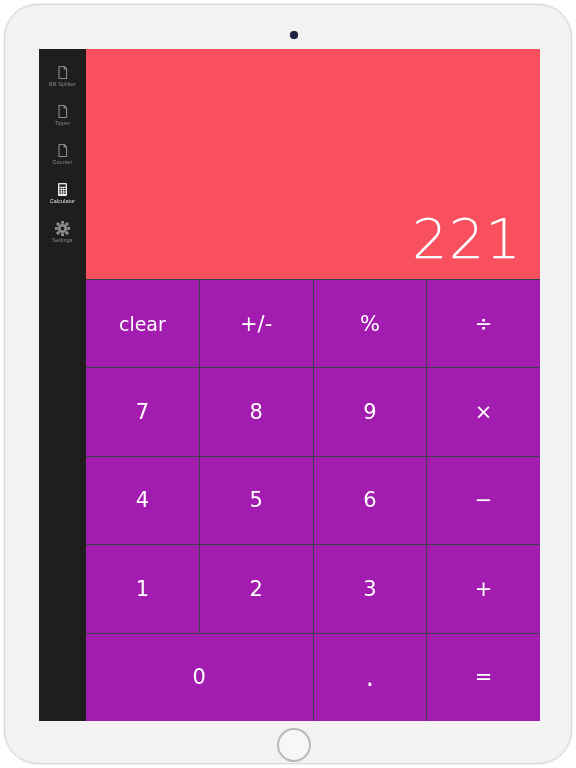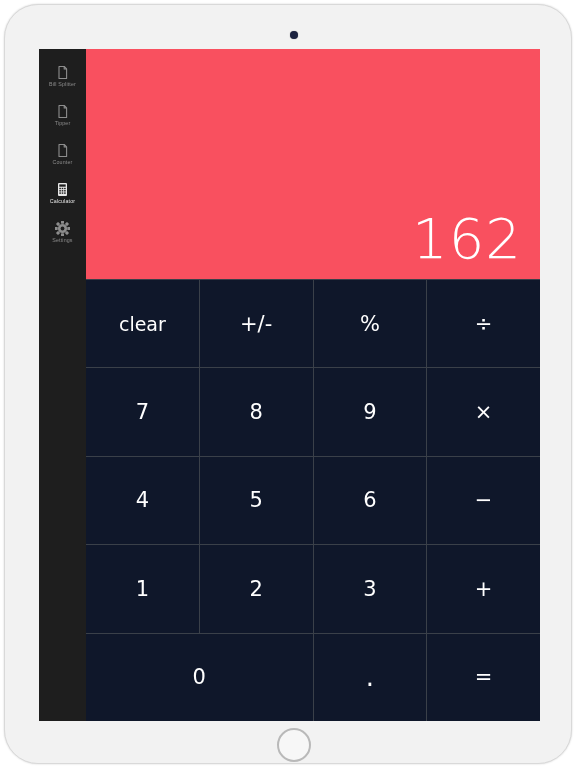--- a/index.html
+++ b/index.html
@@ -132,21 +132,21 @@
     flex: 1 1 auto;
     display: grid;
     grid-template-columns: repeat(4, 1fr);
     grid-template-rows: repeat(5, 1fr);
     background: #3a4049;
     gap: 1px;
     padding-top: 1px;
   }
 
   .key {
-    background: #0f172a;
+    background: #a21caf;
     display: flex;
     align-items: center;
     justify-content: center;
     color: #ffffff;
     font-size: 21px;
     font-weight: 400;
     cursor: pointer;
     user-select: none;
     font-family: "DejaVu Sans", sans-serif;
   }
@@ -224,21 +224,21 @@
               <circle cx="7.5" cy="7.5" r="1.9" fill="#1e1e1e"></circle>
             </svg>
           </span>
           <span class="sb-label">Settings</span>
         </div>
       </nav>
 
     <div id="main">
 
       <div id="display">
-        <div id="display-value">162</div>
+        <div id="display-value">221</div>
       </div>
 
       <div id="keypad">
           <div class="key word">clear</div>
           <div class="key">+/-</div>
           <div class="key">%</div>
           <div class="key">÷</div>
           <div class="key">7</div>
           <div class="key">8</div>
           <div class="key">9</div>

